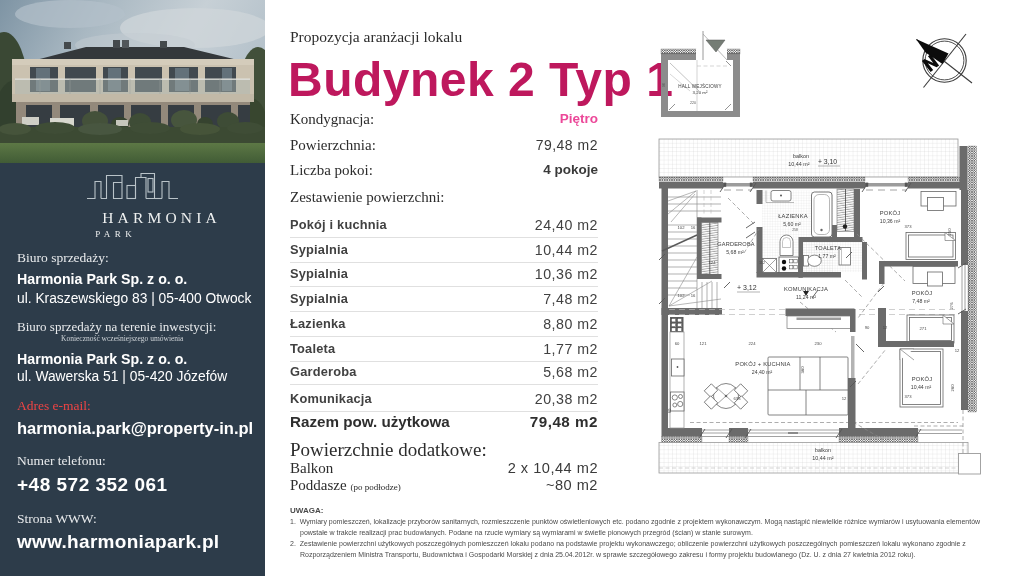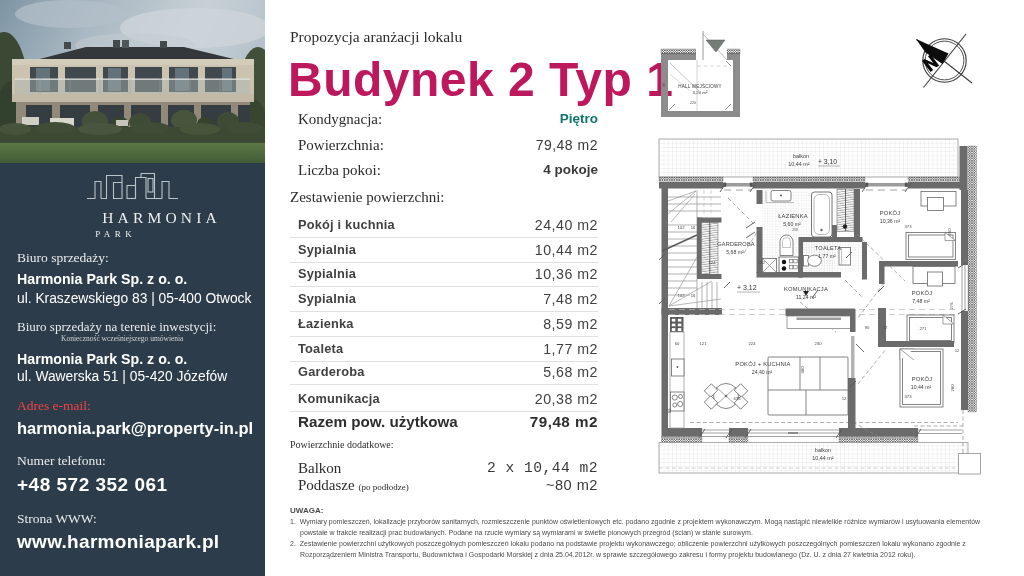--- a/index.html
+++ b/index.html
@@ -1,21 +1,21 @@
 <!DOCTYPE html>
 <html><head>
 <meta charset="utf-8">
 <style>
   html,body{margin:0;padding:0;}
   body{width:1024px;height:576px;position:relative;background:#ffffff;overflow:hidden;
        font-family:"Liberation Sans",sans-serif;-webkit-font-smoothing:antialiased;}
   .abs{position:absolute;}
   .serif{font-family:"Liberation Serif",serif;}
   .row{position:absolute;left:290px;width:308px;}
-  .row .lab{float:left;margin-left:8px;}
+  .row .lab{float:left;}
   .row .val{float:right;}
 </style>
 </head>
 <body>
 
 <div class="abs" style="left:0;top:0;width:265px;height:576px;background:#2d3c4a;"></div>
 
 <div class="abs" style="left:0;top:0;width:265px;height:163px;overflow:hidden;">
 <svg width="265" height="163" viewBox="0 0 265 163" xmlns="http://www.w3.org/2000/svg">
   <defs>
@@ -162,21 +162,21 @@
 
   <div class="abs" style="left:17px;top:531px;font-size:19px;font-weight:bold;letter-spacing:0.3px;white-space:nowrap;">www.harmoniapark.pl</div>
 </div>
 
 <div class="abs serif" style="left:290px;top:28px;font-size:15.5px;color:#2c2c2c;">Propozycja aranżacji lokalu</div>
 
 <div class="abs" style="left:288px;top:52px;font-size:48px;font-weight:bold;color:#be185d;letter-spacing:0.5px;">Budynek 2 Typ 1</div>
 
 <div class="row serif" style="top:111px;font-size:15px;color:#2c2c2c;">
     <span class="lab">Kondygnacja:</span>
-    <span class="val" style="font-family:'Liberation Sans',sans-serif;font-weight:bold;font-size:13.5px;color:#0f766e;">Piętro</span>
+    <span class="val" style="font-family:'Liberation Sans',sans-serif;font-weight:bold;font-size:13.5px;color:#ec4899;">Piętro</span>
   </div>
 <div class="row serif" style="top:137px;font-size:15px;color:#2c2c2c;">
     <span class="lab">Powierzchnia:</span>
     <span class="val" style="font-family:'Liberation Sans',sans-serif;font-size:14px;letter-spacing:0.5px;color:#3a3a3a;">79,48 m2</span>
   </div>
 <div class="row serif" style="top:162px;font-size:15px;color:#2c2c2c;">
     <span class="lab">Liczba pokoi:</span>
     <span class="val" style="font-family:'Liberation Sans',sans-serif;font-weight:bold;font-size:13.5px;color:#3a3a3a;">4 pokoje</span>
   </div>
 
@@ -193,44 +193,44 @@
 <div class="row" style="top:264px;font-size:12.8px;font-weight:bold;letter-spacing:0.2px;color:#414141;border-bottom:1px solid #e0e0e0;height:20px;padding-top:2px;">
     <span class="lab">Sypialnia</span>
     <span class="val" style="font-size:14.2px;letter-spacing:0.5px;font-weight:normal;">10,36 m2</span>
   </div>
 <div class="row" style="top:289px;font-size:12.8px;font-weight:bold;letter-spacing:0.2px;color:#414141;border-bottom:1px solid #e0e0e0;height:20px;padding-top:2px;">
     <span class="lab">Sypialnia</span>
     <span class="val" style="font-size:14.2px;letter-spacing:0.5px;font-weight:normal;">7,48 m2</span>
   </div>
 <div class="row" style="top:314px;font-size:12.8px;font-weight:bold;letter-spacing:0.2px;color:#414141;border-bottom:1px solid #e0e0e0;height:20px;padding-top:2px;">
     <span class="lab">Łazienka</span>
-    <span class="val" style="font-size:14.2px;letter-spacing:0.5px;font-weight:normal;">8,59 m2</span>
+    <span class="val" style="font-size:14.2px;letter-spacing:0.5px;font-weight:normal;">8,80 m2</span>
   </div>
 <div class="row" style="top:339px;font-size:12.8px;font-weight:bold;letter-spacing:0.2px;color:#414141;border-bottom:1px solid #e0e0e0;height:20px;padding-top:2px;">
     <span class="lab">Toaleta</span>
     <span class="val" style="font-size:14.2px;letter-spacing:0.5px;font-weight:normal;">1,77 m2</span>
   </div>
 <div class="row" style="top:362px;font-size:12.8px;font-weight:bold;letter-spacing:0.2px;color:#414141;border-bottom:1px solid #e0e0e0;height:20px;padding-top:2px;">
     <span class="lab">Garderoba</span>
     <span class="val" style="font-size:14.2px;letter-spacing:0.5px;font-weight:normal;">5,68 m2</span>
   </div>
 <div class="row" style="top:389px;font-size:12.8px;font-weight:bold;letter-spacing:0.2px;color:#414141;border-bottom:1px solid #e0e0e0;height:20px;padding-top:2px;">
     <span class="lab">Komunikacja</span>
     <span class="val" style="font-size:14.2px;letter-spacing:0.5px;font-weight:normal;">20,38 m2</span>
   </div>
 
 <div class="row" style="top:413px;font-size:15.2px;font-weight:bold;color:#2e2e2e;">
     <span class="lab">Razem pow. użytkowa</span>
     <span class="val" style="letter-spacing:0.5px;">79,48 m2</span>
   </div>
 
-<div class="abs serif" style="left:290px;top:439px;font-size:10px;color:#2c2c2c;">Powierzchnie dodatkowe:</div>
+<div class="abs serif" style="left:290px;top:439px;font-size:19px;color:#2c2c2c;">Powierzchnie dodatkowe:</div>
 <div class="row" style="top:460px;">
     <span class="lab serif" style="font-size:15px;color:#2c2c2c;">Balkon</span>
-    <span class="val" style="font-size:14.6px;letter-spacing:0.5px;color:#3a3a3a;font-family:Liberation Mono, monospace;">2 x 10,44 m2</span>
+    <span class="val" style="font-size:14.6px;letter-spacing:0.5px;color:#3a3a3a;">2 x 10,44 m2</span>
   </div>
 <div class="row" style="top:477px;">
     <span class="lab serif" style="font-size:15px;color:#2c2c2c;">Poddasze <span style="font-size:9px;">(po podłodze)</span></span>
     <span class="val" style="font-size:14.6px;letter-spacing:0.5px;color:#3a3a3a;">~80 m2</span>
   </div>
 
 <div class="abs" style="left:290px;top:506px;width:700px;color:#4a4a4a;">
   <div style="font-size:8px;font-weight:bold;">UWAGA:</div>
   <div style="font-size:7px;line-height:10.6px;margin-top:2px;">
     <div style="padding-left:10px;text-indent:-10px;">1.&nbsp; Wymiary pomieszczeń, lokalizacje przyborów sanitarnych, rozmieszczenie punktów oświetleniowych etc. podano zgodnie z projektem wykonawczym. Mogą nastąpić niewielkie różnice wymiarów i usytuowania elementów powstałe w trakcie realizacji prac budowlanych. Podane na rzucie wymiary są wymiarami w świetle pionowych przegród (ścian) w stanie surowym.</div>

